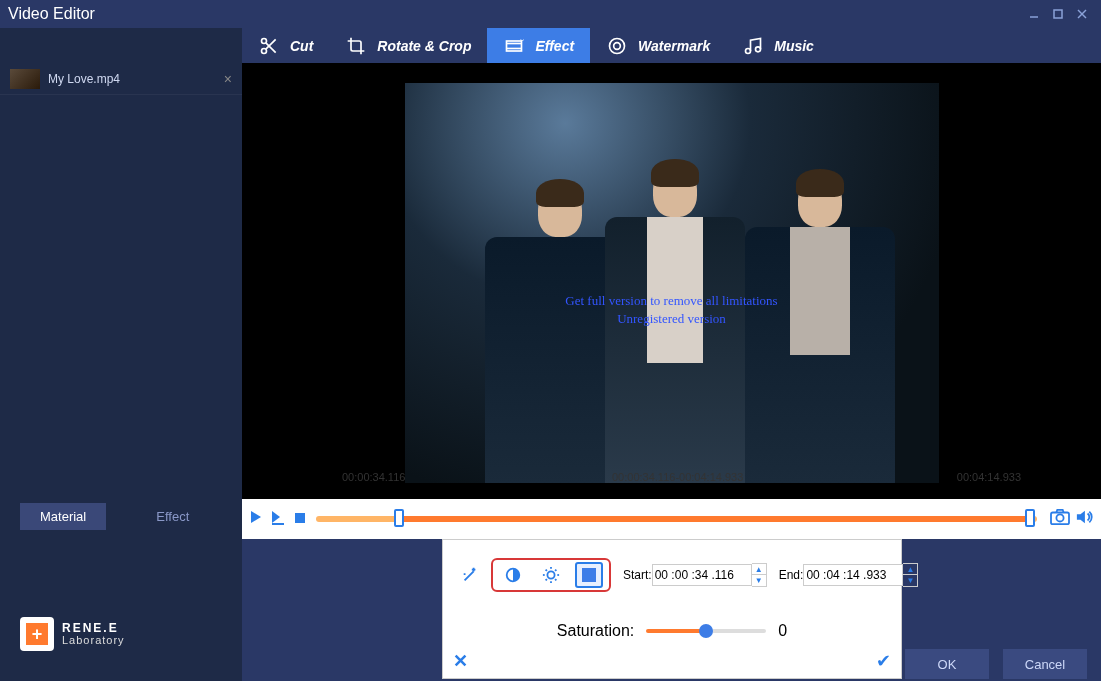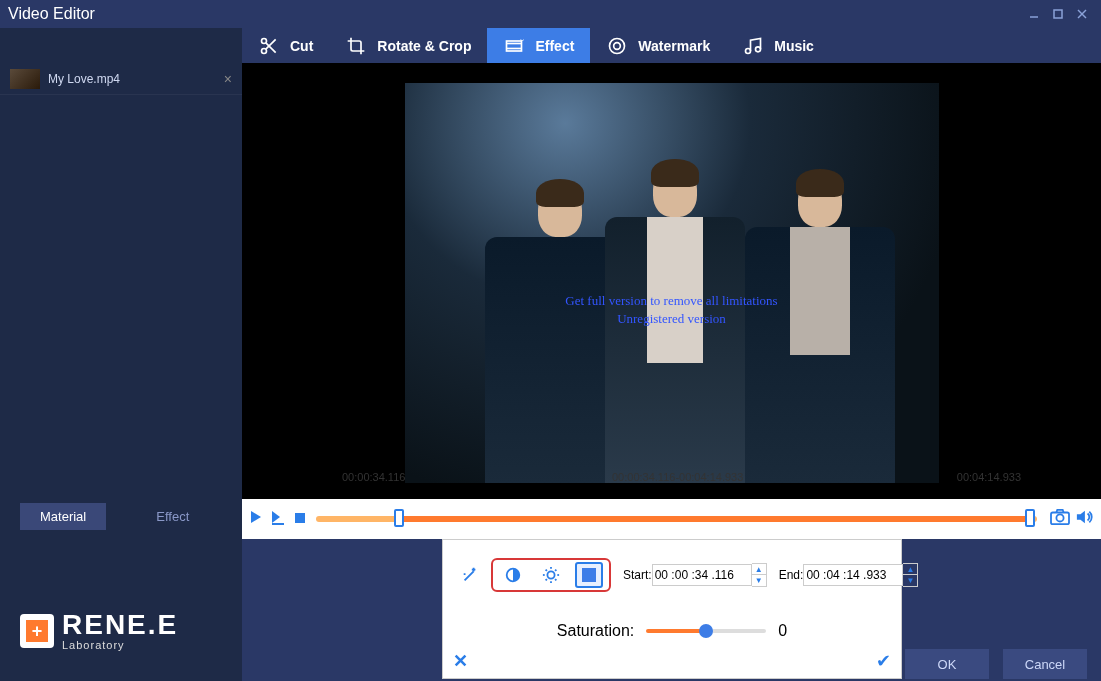--- a/index.html
+++ b/index.html
@@ -5,38 +5,38 @@
 * { box-sizing: border-box; margin: 0; padding: 0; font-family: Arial, sans-serif; }
 body { width: 1101px; height: 681px; background: #1e2a47; overflow: hidden; position: relative; }
 
 .titlebar { height: 28px; background: #2a3866; display: flex; align-items: center; padding: 0 8px; color: #fff; font-size: 16px; }
 .titlebar .spacer { flex: 1; }
 .winbtn { width: 22px; height: 18px; margin-left: 2px; display: flex; align-items: center; justify-content: center; color: #8aa1d8; cursor: pointer; }
 
 .header { height: 35px; display: flex; }
 .sidebar-top { width: 242px; height: 35px; }
 .toolbar { flex: 1; background: #2a3866; display: flex; align-items: center; }
-.tool { display: flex; align-items: center; color: #fff; font-size: 14px; font-weight: bold; padding: 0 16px; height: 35px; cursor: pointer; }
+.tool { display: flex; align-items: center; color: #fff; font-size: 14px; font-weight: bold; padding: 0 16px; height: 35px; cursor: pointer; font-style: italic; }
 .tool.active { background: #3d7de6; }
 .tool .ticon { width: 22px; height: 22px; margin-right: 10px; display: flex; align-items: center; justify-content: center; }
 
 .main { display: flex; height: 618px; }
 .sidebar { width: 242px; background: #1e2a47; color: #fff; position: relative; }
 .file-item { height: 32px; display: flex; align-items: center; padding: 0 10px; font-size: 12px; color: #cfd8f0; border-bottom: 1px solid rgba(255,255,255,0.05); }
 .file-item .thumb { width: 30px; height: 20px; background: linear-gradient(135deg,#5a4a3a,#2a1a0a); margin-right: 8px; }
 .file-item .close { margin-left: auto; color: #888; cursor: pointer; font-size: 14px; }
 
 .sidebar-tabs { position: absolute; top: 430px; left: 0; display: flex; padding: 10px 20px; gap: 30px; }
 .sidebar-tab { color: #8a98c8; font-size: 13px; padding: 6px 20px; cursor: pointer; }
 .sidebar-tab.active { background: #3a4878; color: #fff; }
 
 .logo { position: absolute; bottom: 30px; left: 20px; display: flex; align-items: center; color: #fff; }
 .logo-badge { width: 34px; height: 34px; background: #fff; border-radius: 4px; display: flex; align-items: center; justify-content: center; margin-right: 8px; }
 .logo-plus { width: 22px; height: 22px; background: #ff7a2e; display: flex; align-items: center; justify-content: center; color: #fff; font-size: 18px; font-weight: bold; }
-.logo-text { font-size: 28px; font-weight: bold; letter-spacing: 2px; line-height: 1; }
+.logo-text { font-size: 12px; font-weight: bold; letter-spacing: 2px; line-height: 1; }
 .logo-sub { font-size: 11px; letter-spacing: 1px; color: #ddd; }
 
 .content { flex: 1; background: #fff; display: flex; flex-direction: column; }
 .preview-area { flex: 0 0 436px; background: #000; display: flex; flex-direction: column; align-items: center; }
 .video-frame { width: 534px; height: 400px; margin-top: 20px; position: relative; background: radial-gradient(ellipse at 30% 10%, #5a7a9a 0%, #1a2a3a 35%, #0a1218 75%); overflow: hidden; }
 .person { position: absolute; bottom: 0; }
 .person.one { left: 80px; width: 150px; height: 300px; }
 .person.two { left: 200px; width: 140px; height: 320px; }
 .person.three { left: 340px; width: 150px; height: 310px; }
 .head { width: 44px; height: 54px; background: #d8b89a; border-radius: 50% 50% 40% 40%; margin: 0 auto; position: relative; }

